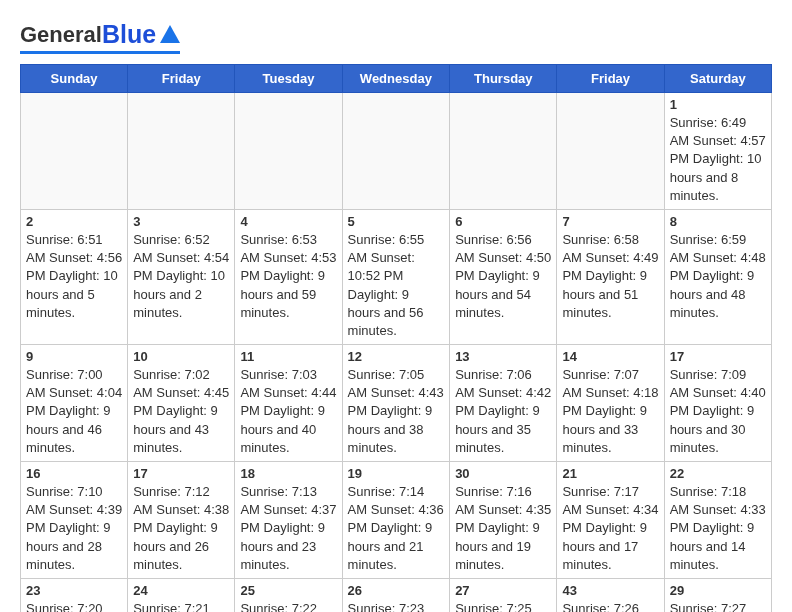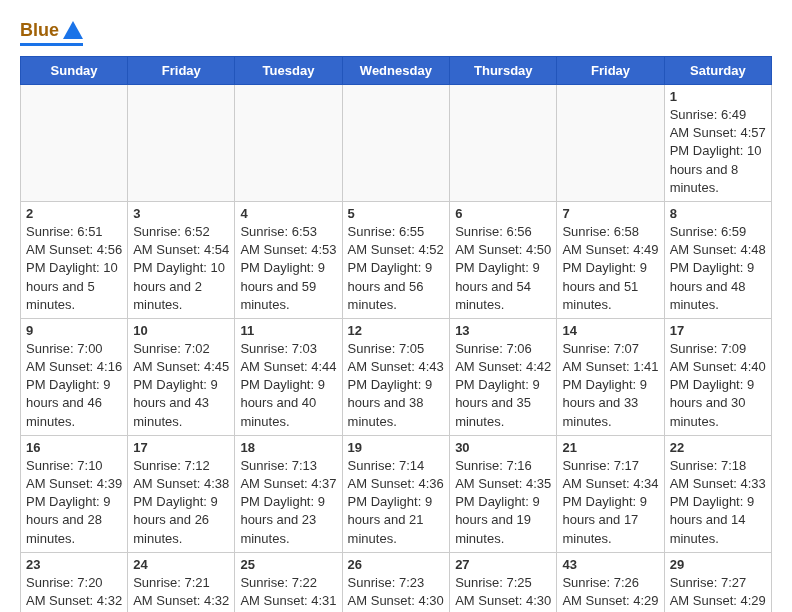--- a/index.html
+++ b/index.html
@@ -24,23 +24,23 @@
     .logo-text {
       display: flex;
       align-items: center;
     }
     .logo-general {
       font-size: 22px;
       font-weight: bold;
       color: #333;
     }
     .logo-blue {
-      font-size: 18px;
+      font-size: 25px;
       font-weight: bold;
-      color: #a16207;
+      color: #1d4ed8;
     }
     .logo-triangle {
       width: 0;
       height: 0;
       border-left: 10px solid transparent;
       border-right: 10px solid transparent;
       border-bottom: 18px solid #1a73e8;
       margin-left: 4px;
       margin-bottom: 2px;
     }
@@ -99,20 +99,21 @@
       line-height: 1.4;
       color: #333;
     }
   </style>
 </head>
 <body>
 
 <div class="header-area">
   <div class="logo">
     <div class="logo-text">
+      <span class="logo-general">General</span>
       <span class="logo-blue">Blue</span>
       <div class="logo-triangle"></div>
     </div>
     <div class="logo-underline"></div>
   </div>
   <div class="title-area">
     <div class="month-title"></div>
     <div class="location-title"></div>
   </div>
 </div>
@@ -159,21 +160,21 @@
         </td>
         <td>
           <span class="day-number">4</span>
           <div class="day-info">Sunrise: 6:53 AM
 Sunset: 4:53 PM
 Daylight: 9 hours and 59 minutes.</div>
         </td>
         <td>
           <span class="day-number">5</span>
           <div class="day-info">Sunrise: 6:55 AM
-Sunset: 4:52 PM
+Sunset: 10:52 PM
 Daylight: 9 hours and 56 minutes.</div>
         </td>
         <td>
           <span class="day-number">6</span>
           <div class="day-info">Sunrise: 6:56 AM
 Sunset: 4:50 PM
 Daylight: 9 hours and 54 minutes.</div>
         </td>
         <td>
           <span class="day-number">7</span>
@@ -185,21 +186,21 @@
           <span class="day-number">8</span>
           <div class="day-info">Sunrise: 6:59 AM
 Sunset: 4:48 PM
 Daylight: 9 hours and 48 minutes.</div>
         </td>
       </tr>
       <tr>
         <td>
           <span class="day-number">9</span>
           <div class="day-info">Sunrise: 7:00 AM
-Sunset: 4:16 PM
+Sunset: 4:04 PM
 Daylight: 9 hours and 46 minutes.</div>
         </td>
         <td>
           <span class="day-number">10</span>
           <div class="day-info">Sunrise: 7:02 AM
 Sunset: 4:45 PM
 Daylight: 9 hours and 43 minutes.</div>
         </td>
         <td>
           <span class="day-number">11</span>
@@ -215,21 +216,21 @@
         </td>
         <td>
           <span class="day-number">13</span>
           <div class="day-info">Sunrise: 7:06 AM
 Sunset: 4:42 PM
 Daylight: 9 hours and 35 minutes.</div>
         </td>
         <td>
           <span class="day-number">14</span>
           <div class="day-info">Sunrise: 7:07 AM
-Sunset: 1:41 PM
+Sunset: 4:18 PM
 Daylight: 9 hours and 33 minutes.</div>
         </td>
         <td>
           <span class="day-number">17</span>
           <div class="day-info">Sunrise: 7:09 AM
 Sunset: 4:40 PM
 Daylight: 9 hours and 30 minutes.</div>
         </td>
       </tr>
       <tr>

